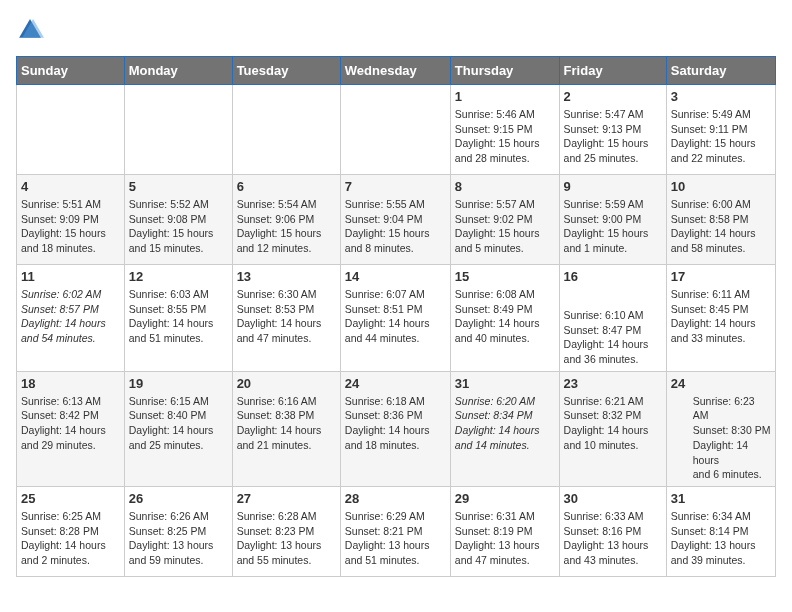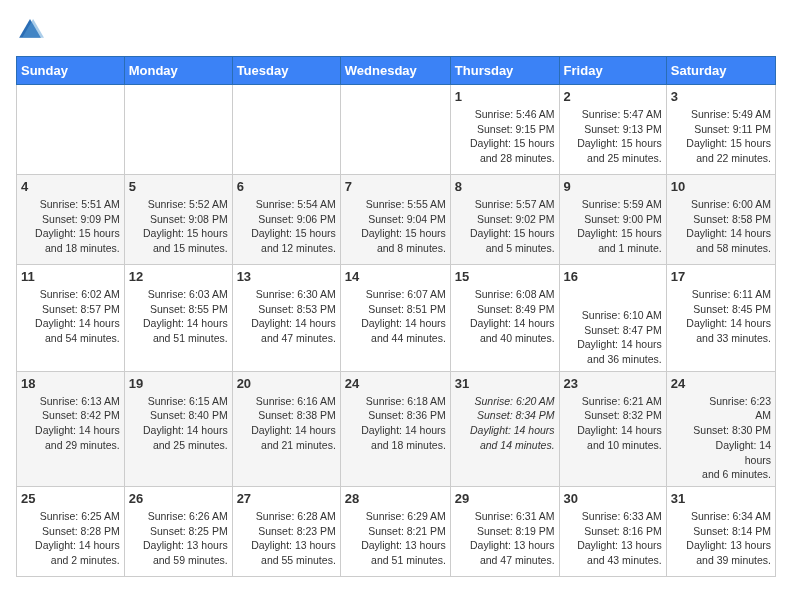--- a/index.html
+++ b/index.html
@@ -51,21 +51,21 @@
     .location {
       font-size: 16px;
       color: #555;
     }
     table {
       width: 100%;
       border-collapse: collapse;
       font-size: 11px;
     }
     thead tr th {
-      background-color: #3b82f6;
+      background-color: #737373;
       color: #fff;
       padding: 6px 4px;
       text-align: left;
       font-size: 13px;
       font-weight: bold;
       border: 1px solid #2a6db5;
     }
     tbody tr td {
       border: 1px solid #ccc;
       vertical-align: top;
@@ -80,21 +80,20 @@
     .day-number {
       font-size: 13px;
       font-weight: bold;
       color: #333;
       margin-bottom: 3px;
     }
     .day-info {
       color: #333;
       line-height: 1.4;
       font-size: 10.5px;
-      text-align: right;
     }
     .empty-cell {
       background: #fff !important;
     }
   </style>
 </head>
 <body>
 
 <div class="header-area">
   <div class="logo">
@@ -200,21 +199,21 @@
           <div class="day-number">10</div>
           <div class="day-info" style="white-space: pre-line;">Sunrise: 6:00 AM
 Sunset: 8:58 PM
 Daylight: 14 hours
 and 58 minutes.</div>
         </td>
       </tr>
       <tr>
         <td>
           <div class="day-number">11</div>
-          <div class="day-info" style="white-space: pre-line;">Sunrise: 6:02 AM
+          <div class="day-info" style="white-space: pre-line; font-style: italic;">Sunrise: 6:02 AM
 Sunset: 8:57 PM
 Daylight: 14 hours
 and 54 minutes.</div>
         </td>
         <td>
           <div class="day-number">12</div>
           <div class="day-info" style="white-space: pre-line;">Sunrise: 6:03 AM
 Sunset: 8:55 PM
 Daylight: 14 hours
 and 51 minutes.</div>

